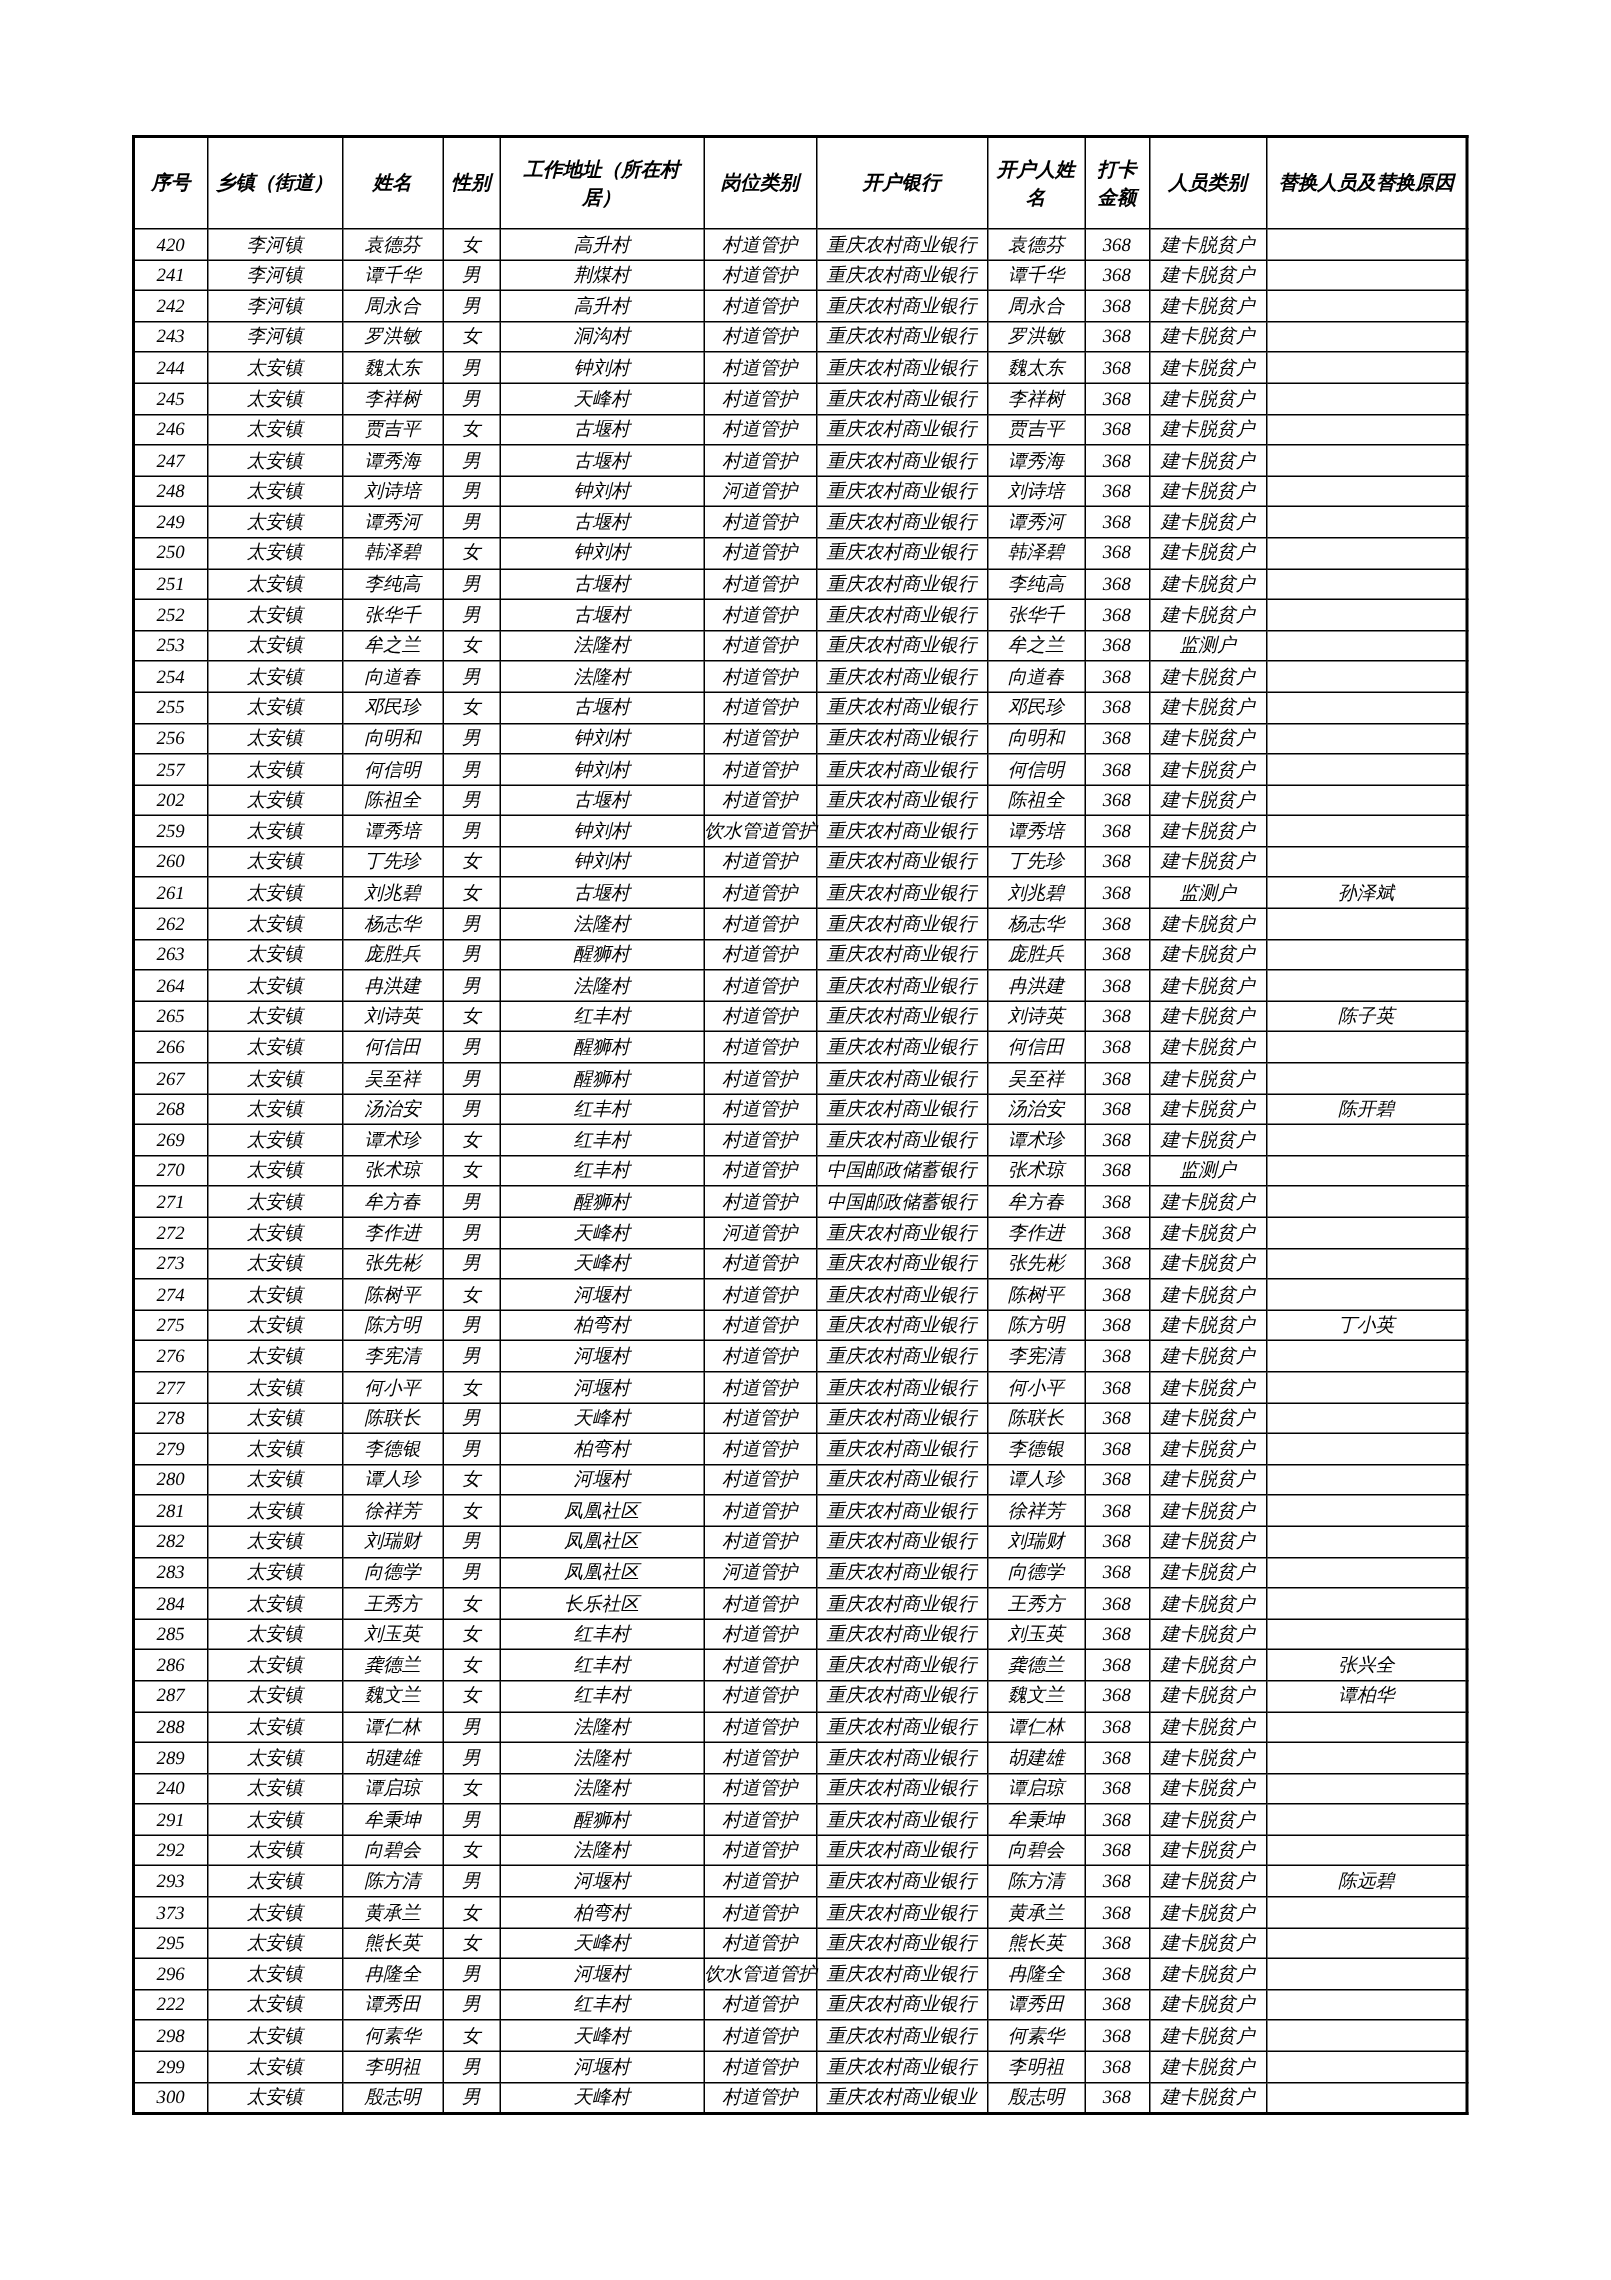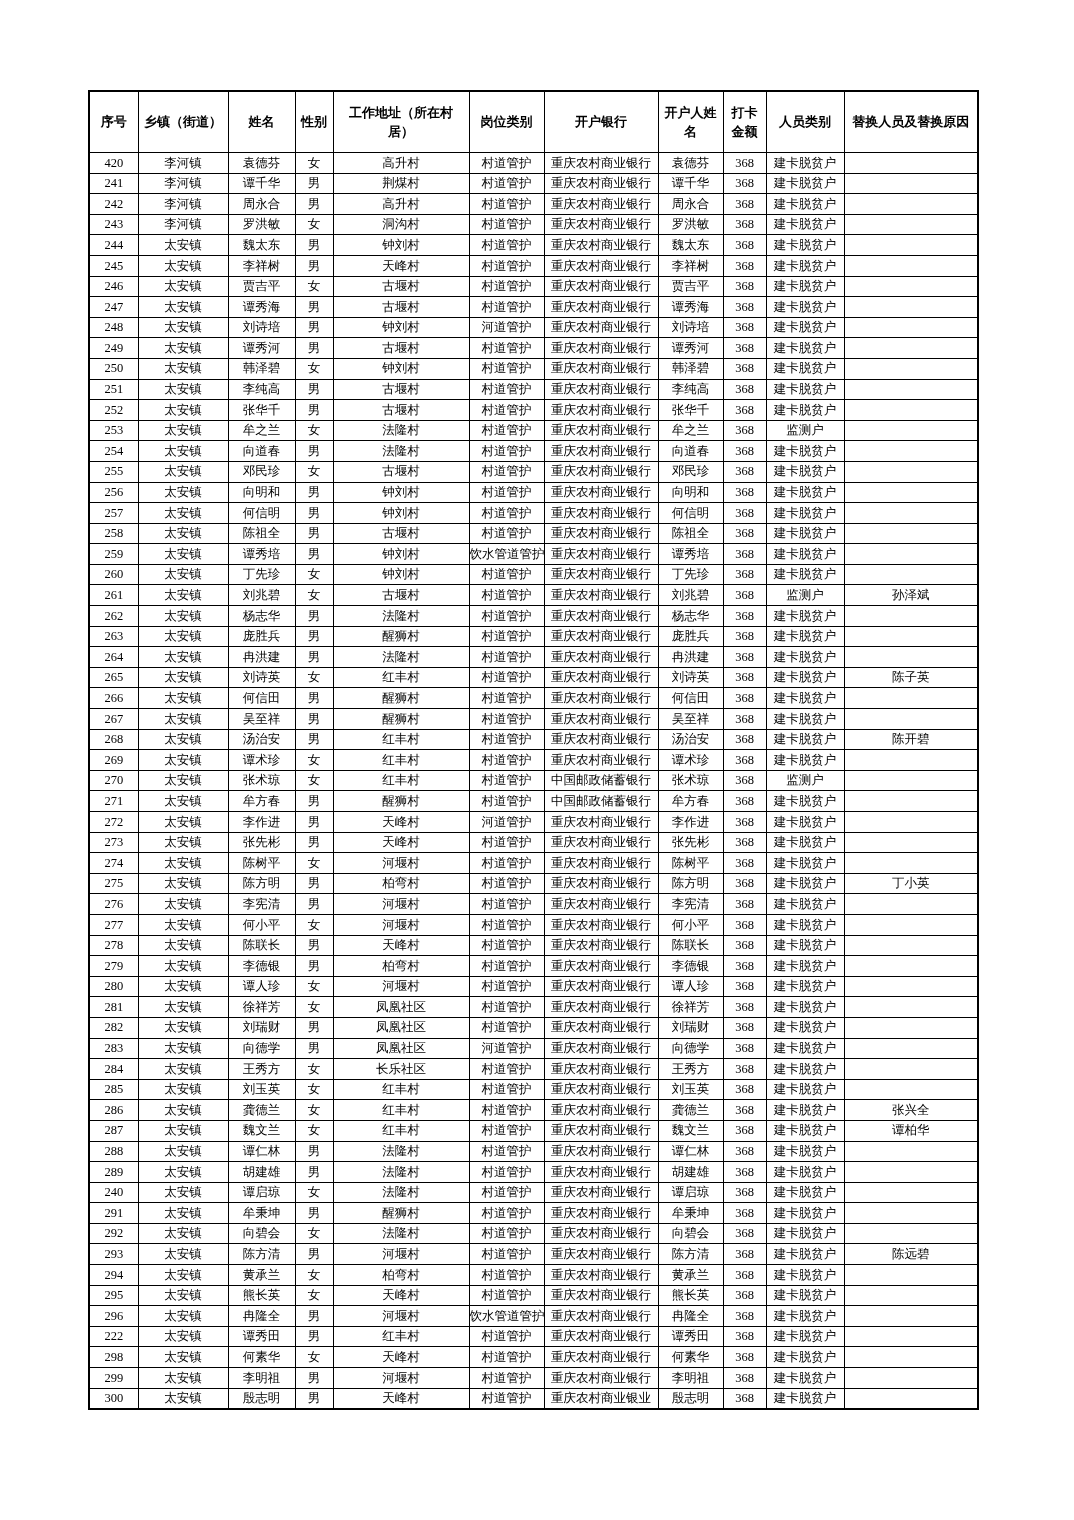--- a/index.html
+++ b/index.html
@@ -1,21 +1,21 @@
 <!DOCTYPE html>
 <html><head>
 <meta charset="utf-8">
 <style>
   html, body { margin: 0; padding: 0; background: #ffffff; }
   body {
     width: 1074px; height: 1520px; position: relative;
     font-family: "Liberation Serif", "DejaVu Serif", serif;
     color: #000;
   }
-  .page { position: absolute; inset: 0; background: #fff; }
+  .page { position: absolute; inset: 0; background: #fff; font-style: italic; }
   table.roster {
     position: absolute; left: 88px; top: 90px;
     width: 889px; table-layout: fixed;
     border-collapse: collapse; border: 2px solid #000;
   }
   table.roster th, table.roster td {
     border: 1px solid #000;
     text-align: center; vertical-align: middle;
     padding: 0;
   }
@@ -295,21 +295,21 @@
           <td>男</td>
           <td>钟刘村</td>
           <td class="pos">村道管护</td>
           <td>重庆农村商业银行</td>
           <td>何信明</td>
           <td>368</td>
           <td>建卡脱贫户</td>
           <td></td>
         </tr>
         <tr>
-          <td>258</td>
+          <td>202</td>
           <td>太安镇</td>
           <td>陈祖全</td>
           <td>男</td>
           <td>古堰村</td>
           <td class="pos">村道管护</td>
           <td>重庆农村商业银行</td>
           <td>陈祖全</td>
           <td>368</td>
           <td>建卡脱贫户</td>
           <td></td>
@@ -763,21 +763,21 @@
           <td>男</td>
           <td>河堰村</td>
           <td class="pos">村道管护</td>
           <td>重庆农村商业银行</td>
           <td>陈方清</td>
           <td>368</td>
           <td>建卡脱贫户</td>
           <td>陈远碧</td>
         </tr>
         <tr>
-          <td>294</td>
+          <td>373</td>
           <td>太安镇</td>
           <td>黄承兰</td>
           <td>女</td>
           <td>柏弯村</td>
           <td class="pos">村道管护</td>
           <td>重庆农村商业银行</td>
           <td>黄承兰</td>
           <td>368</td>
           <td>建卡脱贫户</td>
           <td></td>

